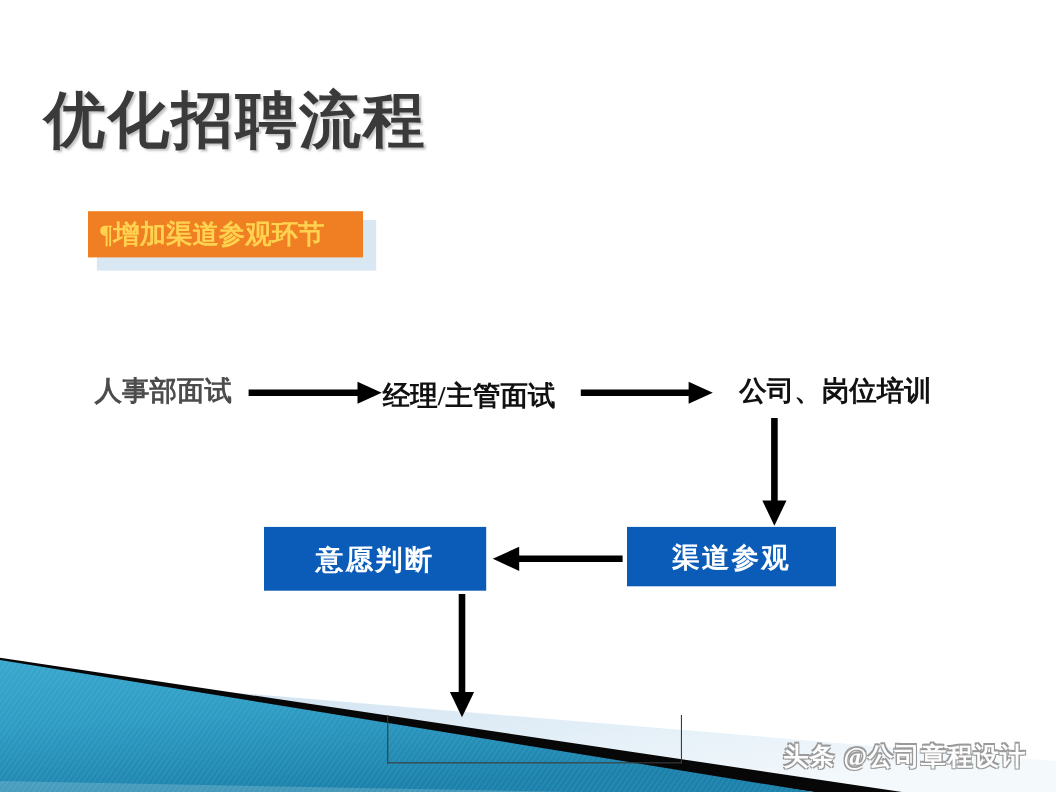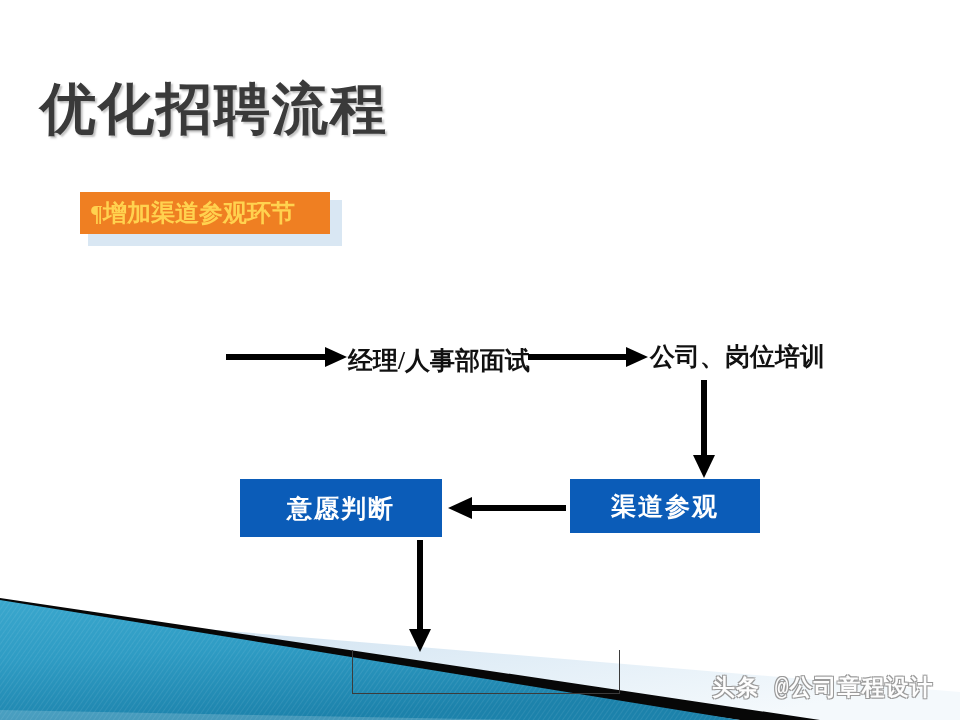--- a/index.html
+++ b/index.html
@@ -77,21 +77,21 @@
     font-size: 25px;
     font-weight: bold;
     color: #111111;
     white-space: nowrap;
     line-height: 1;
   }
   .flow-label.muted { color: #4c4c4c; }
 
   #label-hr       { left: 86px;  top: 344px; }
   #label-manager  { left: 348px; top: 348px; }
-  #label-training { left: 650px; top: 344px; text-align: center; }
+  #label-training { left: 672px; top: 344px; text-align: center; }
   #label-onboard  { left: 362px; top: 656px; }
 
   
   #label-onboard-frame {
     position: absolute;
     left: 352px;
     top: 650px;
     width: 268px;
     height: 44px;
     border: 1px solid #3b3b3b;
@@ -135,21 +135,21 @@
     bottom: 0;
     width: 960px;
     height: 160px;
   }
 
   
   #watermark {
     position: absolute;
     left: 712px;
     top: 672px;
-    font-family: Liberation Mono, monospace;
+    font-family: Liberation Serif, serif;
     font-size: 23px;
     font-weight: bold;
     color: #fdfdfd;
     white-space: nowrap;
     text-shadow:
       -1px -1px 0 #9a9a9a,
        1px -1px 0 #9a9a9a,
       -1px  1px 0 #9a9a9a,
        1px  1px 0 #9a9a9a;
     letter-spacing: 1px;
@@ -190,22 +190,23 @@
 
   <div id="callout-wrap">
     <div id="callout-shadow"></div>
     <div id="callout-box">
       <span id="callout-text">¶增加渠道参观环节</span>
     </div>
   </div>
 
   <div id="slide-title">优化招聘流程</div>
 
-
-  <div class="flow-label" id="label-manager">经理/人事部面试</div>
+  <div class="flow-label muted" id="label-hr">人事部面试</div>
+
+  <div class="flow-label" id="label-manager">经理/主管面试</div>
 
   <div class="flow-label" id="label-training">公司、岗位培训</div>
 
   <div class="proc-box" id="box-willing">
     <span class="proc-text">意愿判断</span>
   </div>
 
   <div class="proc-box" id="box-visit">
     <span class="proc-text">渠道参观</span>
   </div>

